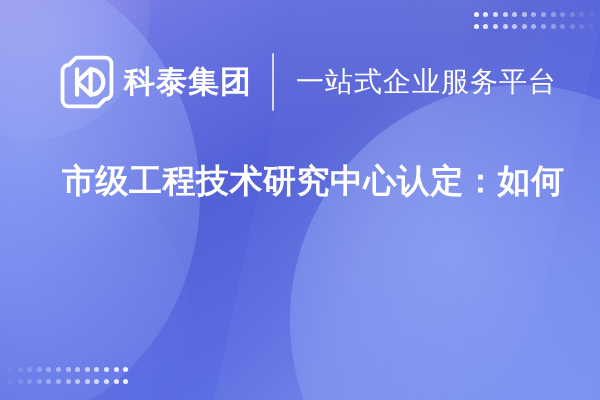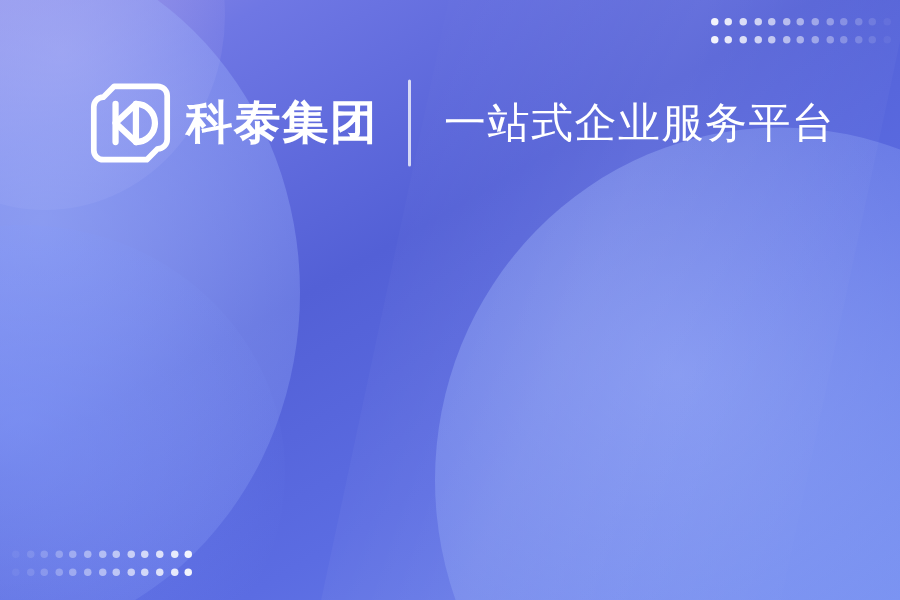--- a/index.html
+++ b/index.html
@@ -183,15 +183,16 @@
 
     <span class="divider"></span>
 
     <div class="slogan">
       <span class="slogan-main">一站式企业服务平台</span>
     </div>
 
   </div>
 
   <div class="title">
+    <span class="line">市级工程技术研究中心认定：如何</span>
   </div>
 
 </div>
 
 </body></html>

